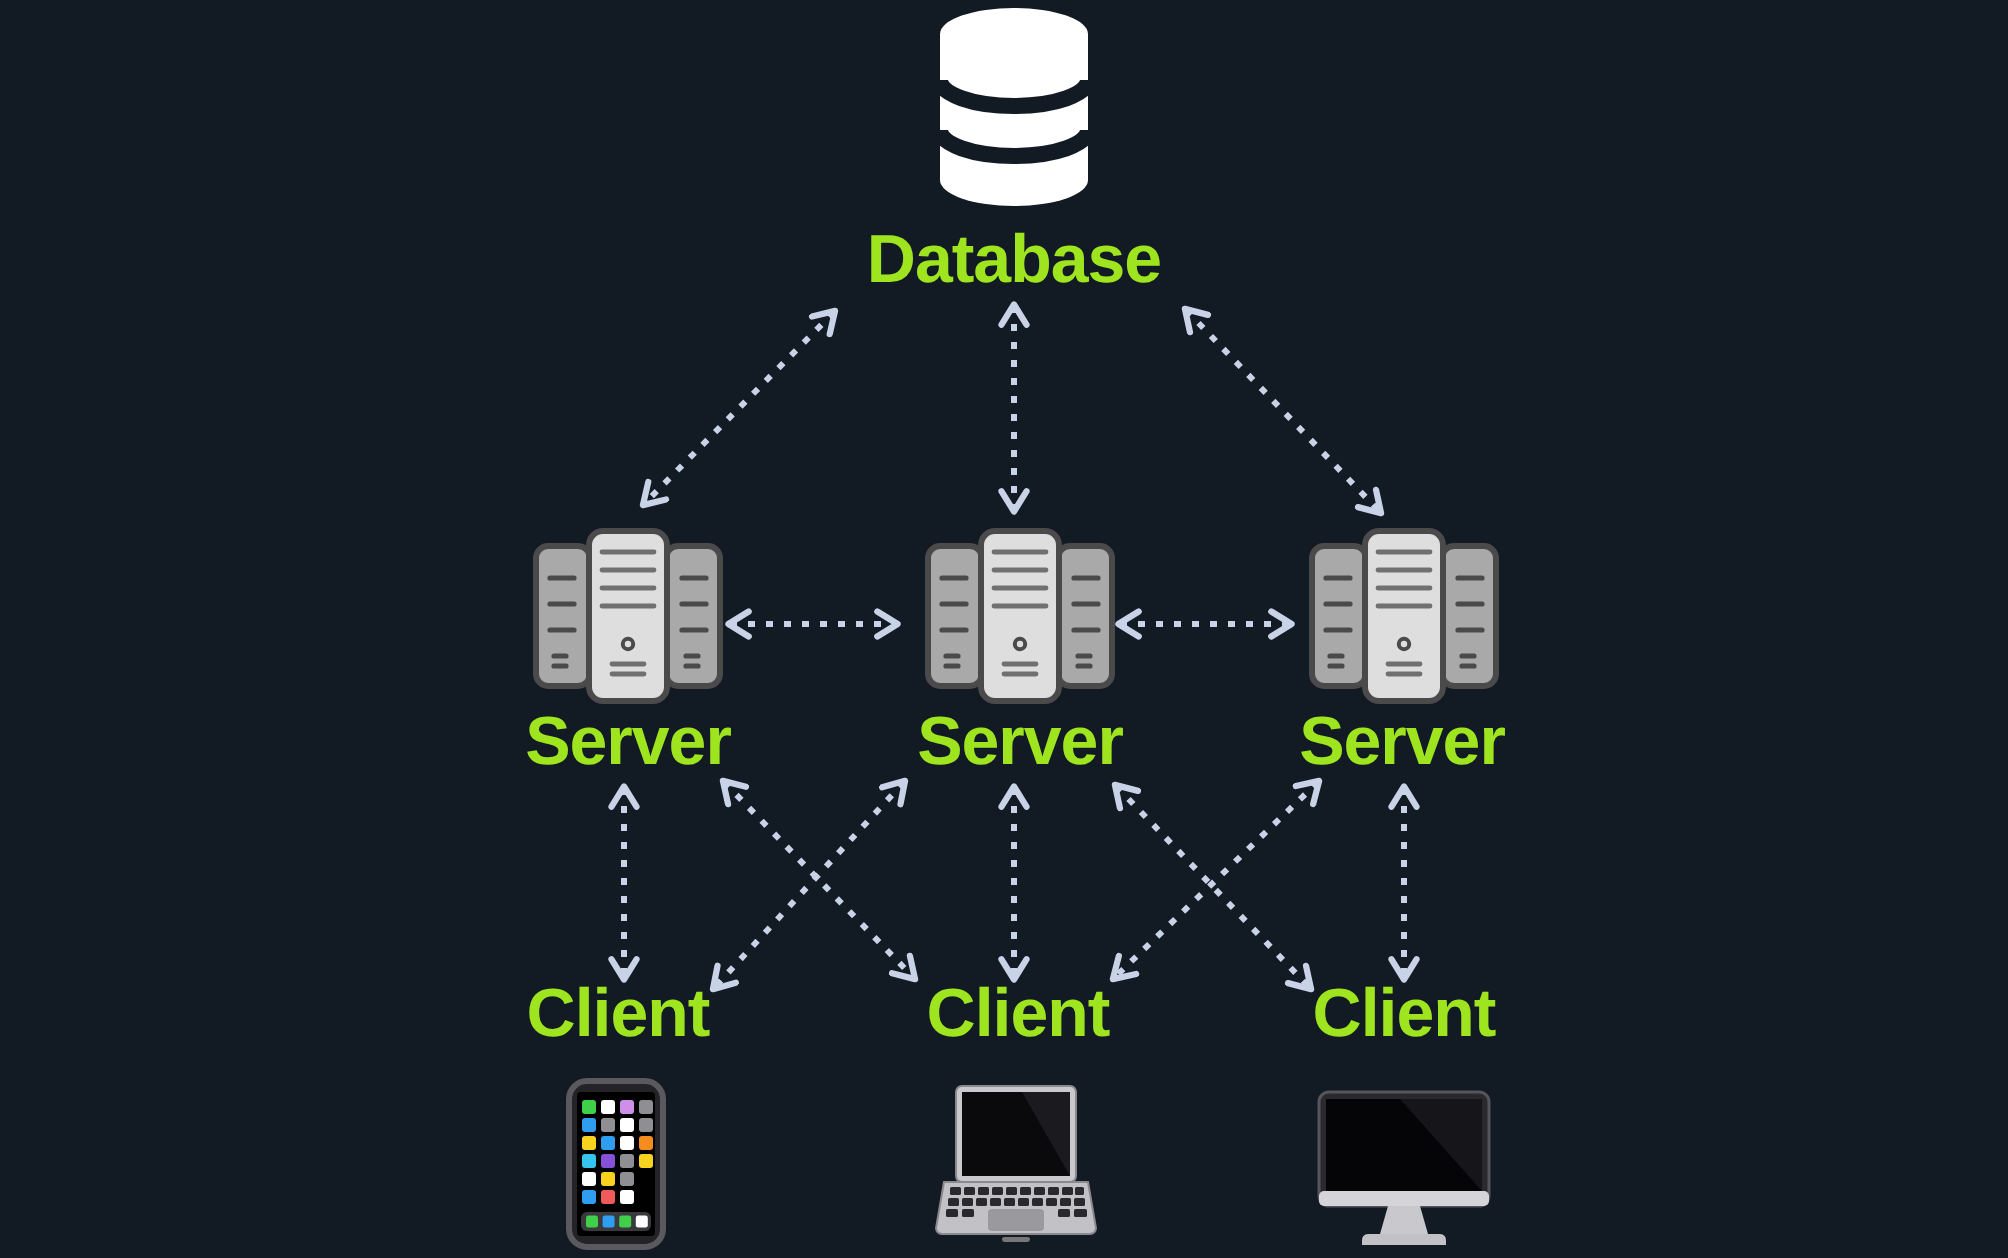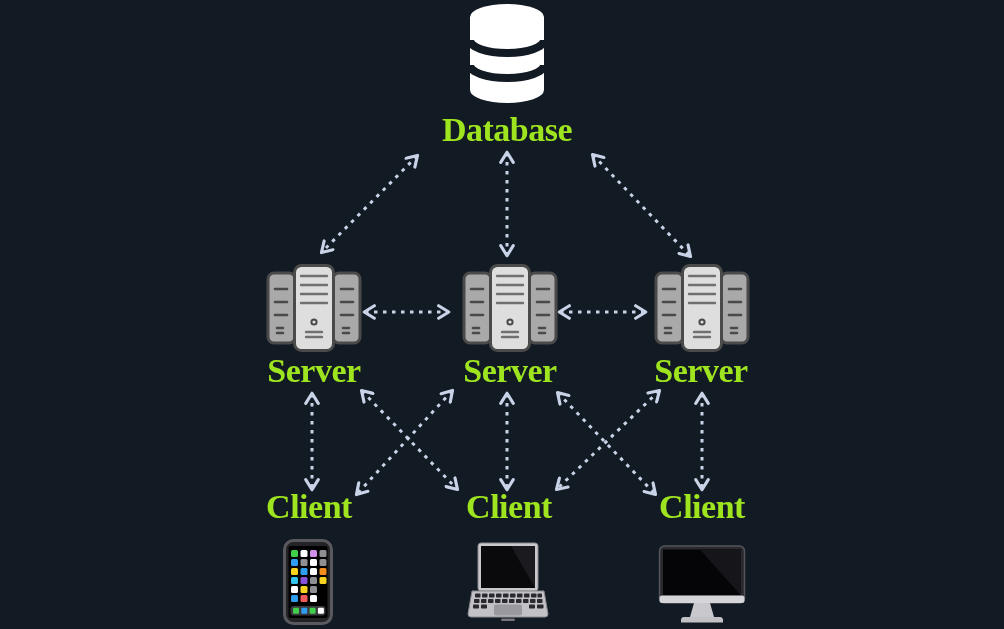--- a/index.html
+++ b/index.html
@@ -6,21 +6,21 @@
     --bg-color:#121A24;
     --label-green:#9FE51F;
     --arrow-color:#C9D3E8;
   }
   html,body{margin:0;padding:0;background:var(--bg-color);}
   .canvas{
     position:relative;
     width:888px;height:629px;
     background:var(--bg-color);
     overflow:hidden;
-    font-family:Liberation Serif, serif;
+    font-family:Liberation Sans, sans-serif;
     padding-left:16px;
   }
   .edges-layer{position:absolute;left:0;top:0;width:1004px;height:629px;z-index:1;}
   .node-icon{position:absolute;z-index:2;line-height:0;}
   .node-label{
     position:absolute;z-index:2;
     width:200px;text-align:center;
     font-weight:700;font-size:34px;letter-spacing:-0.5px;
     color:var(--label-green);
   }

